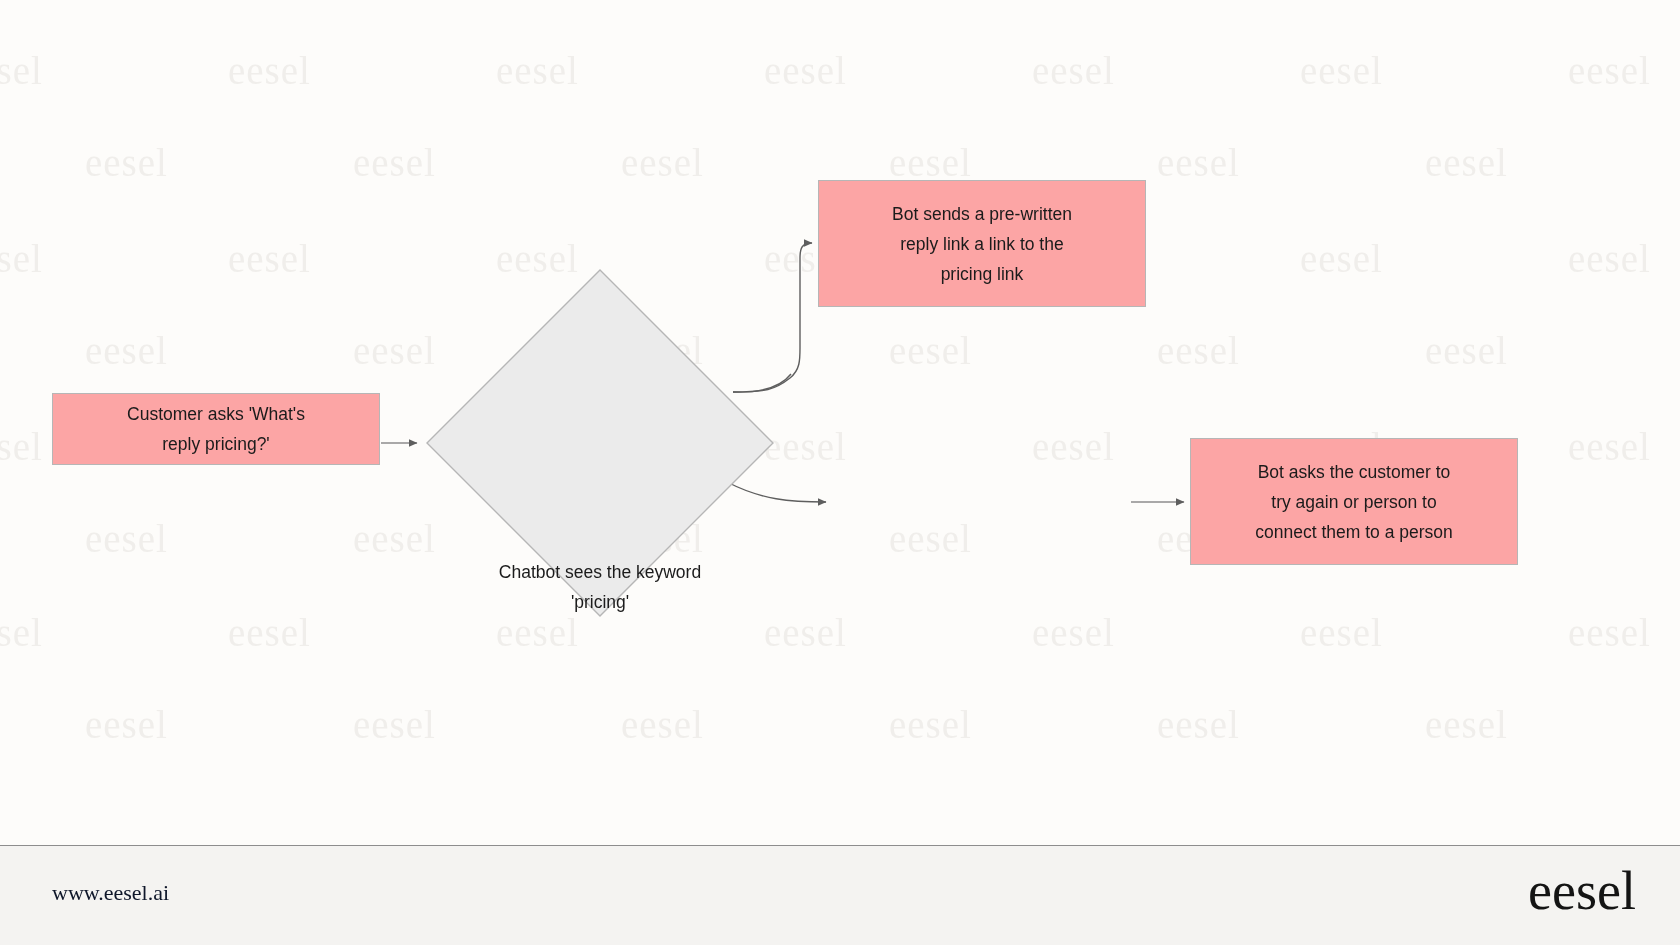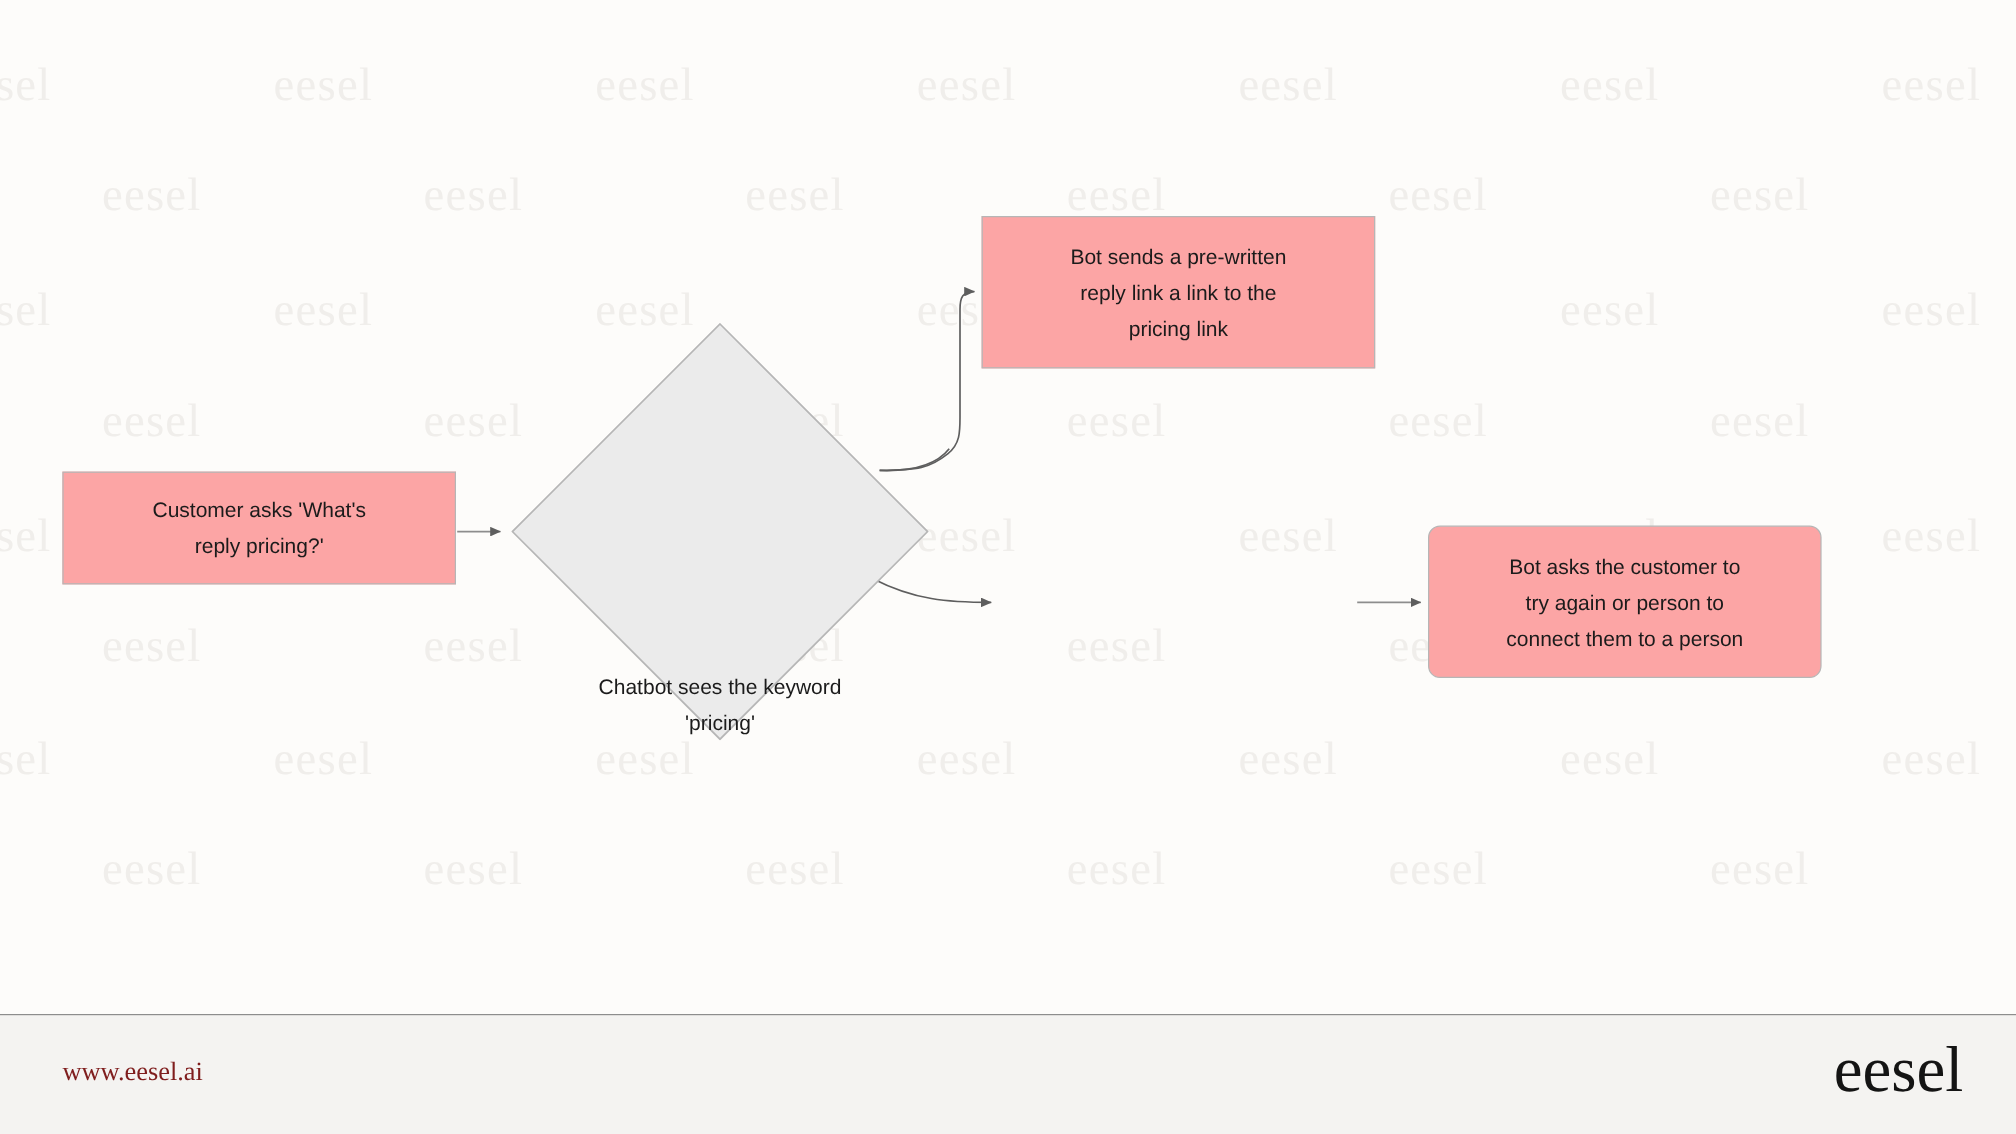--- a/index.html
+++ b/index.html
@@ -117,21 +117,21 @@
     background: #f4f3f1;
     border-top: 1px solid #8d8d8d;
     box-sizing: border-box;
   }
   #footer-url {
     position: absolute;
     left: 52px;
     top: 34px;
     font-family: "Liberation Serif", serif;
     font-size: 22px;
-    color: #7f1d1d;
+    color: #0f172a;
   }
   #footer-logo {
     position: absolute;
     right: 44px;
     top: 14px;
     font-family: "Liberation Serif", serif;
     font-size: 54px;
     color: #141414;
     letter-spacing: 0px;
   }
@@ -165,21 +165,21 @@
 
       <path d="M 733,392 C 765,392 775,390 790,378 C 800,370 800,360 800,348 L 800,258 C 800,248 802,243 812,243" fill="none" stroke="#5e5e5e" stroke-width="1.4" marker-end="url(#arrowhead)"></path>
 
       <path d="M 733,392 C 760,393 780,388 791,374" fill="none" stroke="#5e5e5e" stroke-width="1.4"></path>
 
       <path d="M 727,482 C 762,500 790,502 826,502" fill="none" stroke="#5e5e5e" stroke-width="1.4" marker-end="url(#arrowhead)"></path>
 
       <path d="M 1131,502 L 1184,502" fill="none" stroke="#8d8d8d" stroke-width="1.4" marker-end="url(#arrowhead)"></path>
     </svg>
 
-    <div class="node box" style="left:52px; top:393px; width:328px; height:94px;">
+    <div class="node box" style="left:52px; top:393px; width:328px; height:72px;">
       <div>
         <div>Customer asks 'What's</div>
         <div>reply pricing?'</div>
       </div>
     </div>
 
     <div class="diamond-wrap" style="left:426px; top:269px; width:348px; height:348px;">
       <svg class="diamond-shape" viewBox="0 0 348 348" xmlns="http://www.w3.org/2000/svg">
         <polygon points="174,1 347,174 174,347 1,174" fill="#ebebeb" stroke="#b6b6b6" stroke-width="1.4"></polygon>
       </svg>
@@ -193,21 +193,21 @@
 
     <div class="node box" style="left:818px; top:180px; width:328px; height:127px;">
       <div>
         <div>Bot sends a pre-written</div>
         <div>reply link a link to the</div>
         <div>pricing link</div>
       </div>
     </div>
 
 
-    <div class="node box" style="left:1190px; top:438px; width:328px; height:127px;border-radius:10px;">
+    <div class="node box" style="left:1190px; top:438px; width:328px; height:127px;">
       <div>
         <div>Bot asks the customer to</div>
         <div>try again or person to</div>
         <div>connect them to a person</div>
       </div>
     </div>
 
   </div>
 
   <div id="footer">

